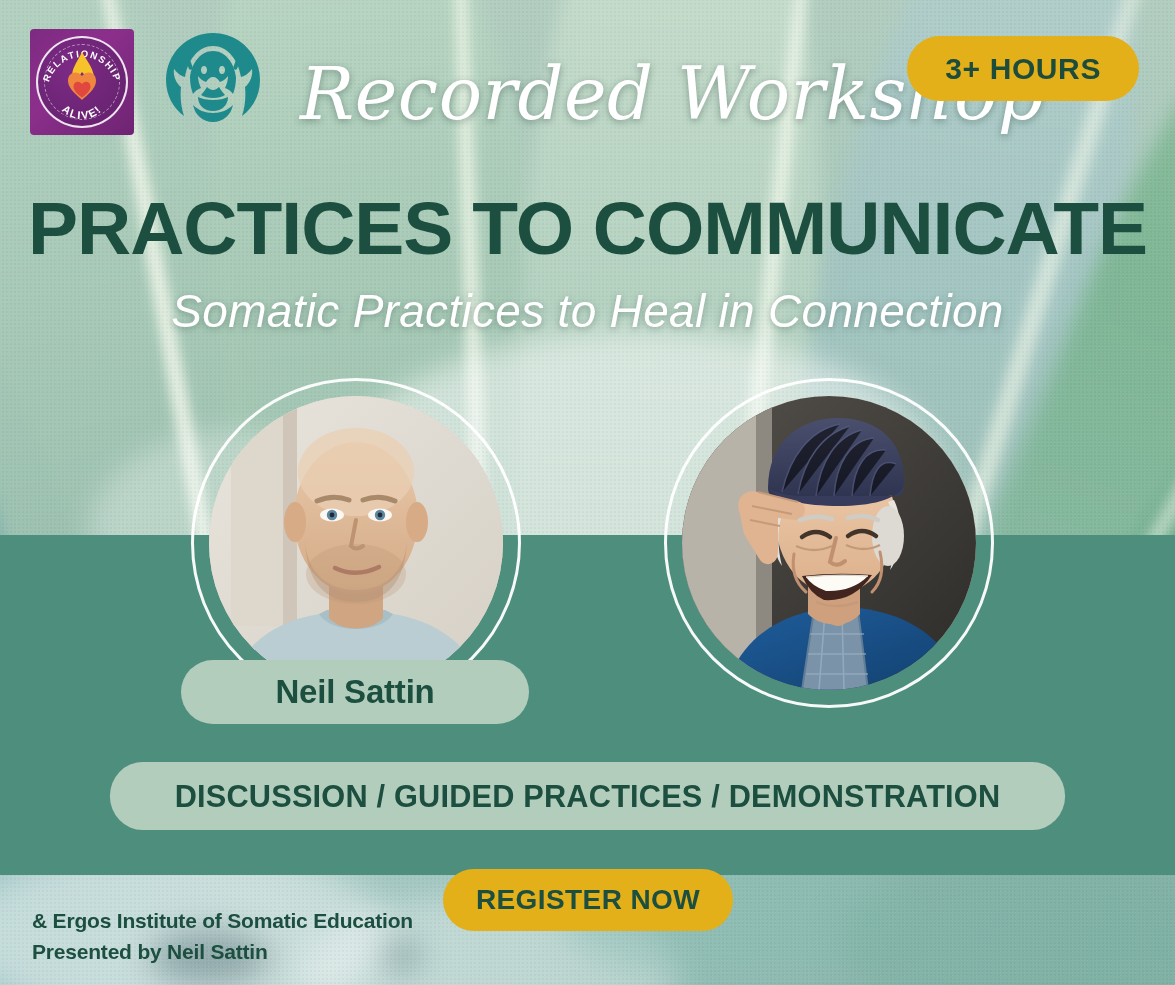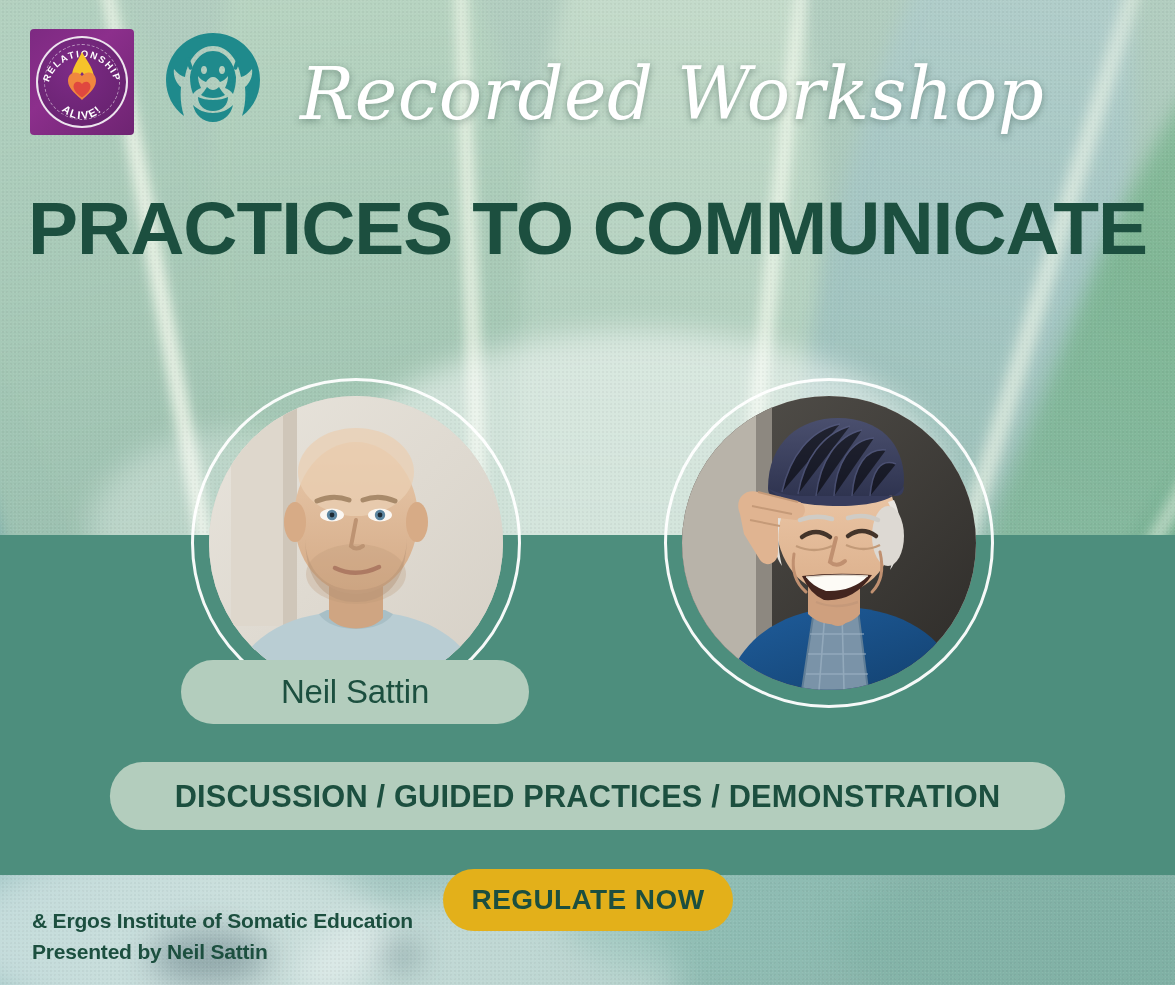--- a/index.html
+++ b/index.html
@@ -85,21 +85,21 @@
   .photo-circle{
     position:absolute;left:18px;top:18px;width:294px;height:294px;border-radius:50%;
     overflow:hidden;background:#d9d4cc;
   }
   .photo-inner{position:absolute;inset:0;}
 
   
   .name-pill{
     position:absolute;height:64px;background:#b3cdbd;border-radius:32px;
     display:flex;align-items:center;justify-content:center;
-    color:#1c4f3f;font-size:33px;font-weight:normal;letter-spacing:-.2px;
+    color:#1c4f3f;font-size:33px;font-weight:bold;letter-spacing:-.2px;
   }
   .np-left{left:181px;top:660px;width:348px;}
   .np-right{left:653px;top:660px;width:350px;}
   
   .format-banner{
     position:absolute;left:90px;top:762px;width:995px;height:68px;
     background:#b3cdbd;border-radius:34px;
     display:flex;align-items:center;justify-content:center;
     color:#1c4f3f;font-size:32px;font-weight:bold;letter-spacing:.2px;
     transform:scaleX(.96);transform-origin:center;
@@ -196,22 +196,26 @@
         <path d="M56 73 C50 73 45 72 41 70 C41 78 47 84 56 84 C65 84 71 78 71 70 C67 72 62 73 56 73 Z"></path>
         <path d="M56 86 C48 86 41 83 36 78 C38 88 46 95 56 95 C66 95 74 88 76 78 C71 83 64 86 56 86 Z"></path>
         <rect x="30" y="30" width="4" height="13" rx="2" transform="rotate(-20 32 36)"></rect>
         <rect x="78" y="30" width="4" height="13" rx="2" transform="rotate(20 80 36)"></rect>
       </g>
     </svg>
   </div>
 
   <div class="script">Recorded Workshop</div>
 
+  <div class="hours-badge">
+    <span>3+ HOURS</span>
+  </div>
 
   <div class="headline">PRACTICES TO COMMUNICATE</div>
+  <div class="subhead">Somatic Practices to Heal in Connection</div>
 
   <div class="portrait-wrap p-left">
     <div class="ring"></div>
     <div class="photo-circle">
       <svg class="photo-inner" viewBox="0 0 294 294" preserveAspectRatio="xMidYMid slice">
         <defs>
           <linearGradient id="nsBg" x1="0" y1="0" x2="1" y2="1">
             <stop offset="0" stop-color="#e8e4dc"></stop>
               <stop offset="1" stop-color="#d6d0c6"></stop>
           </linearGradient>
@@ -343,21 +347,21 @@
       </svg>
     </div>
   </div>
 
 
   <div class="format-banner">
     <span>DISCUSSION / GUIDED PRACTICES / DEMONSTRATION</span>
   </div>
 
   <div class="register-btn">
-    <span>REGULATE NOW</span>
+    <span>REGISTER NOW</span>
   </div>
 
   <div class="presented">
     <div>&amp; Ergos Institute of Somatic Education</div>
     <div>Presented by Neil Sattin</div>
   </div>
 
   <div class="urls">
   </div>
 

